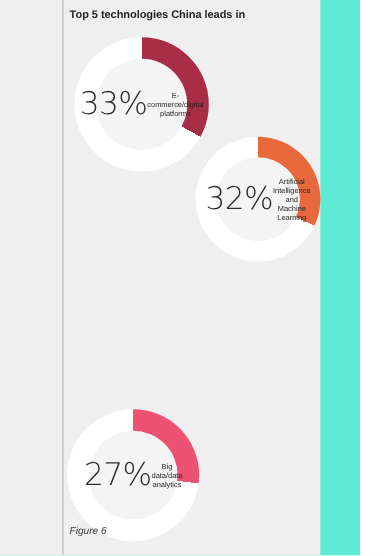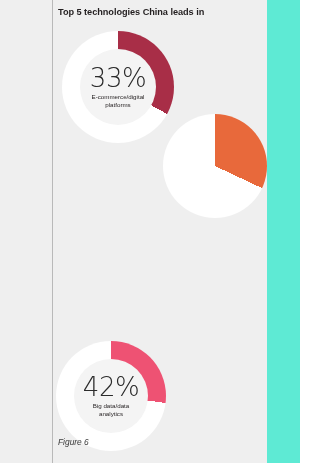--- a/index.html
+++ b/index.html
@@ -64,21 +64,21 @@
     top: 0;
     width: 100%;
     height: 100%;
     border-radius: 50%;
   }
   .donut-hole {
     position: absolute;
     border-radius: 50%;
     background: #f4f4f4;
     display: flex;
-    flex-direction: column;
+    flex-direction: row;
     align-items: center;
     justify-content: center;
     text-align: center;
   }
   .donut-pct {
     font-size: 26px;
     font-weight: 300;
     color: #2b2b2b;
     line-height: 26px;
     letter-spacing: -0.5px;
@@ -109,28 +109,36 @@
       <div class="donut-pct">33%</div>
       <div class="donut-label">
         <div>E-commerce/digital</div>
         <div>platforms</div>
       </div>
     </div>
   </div>
 
   <div class="donut" style="left:163px; top:114px; width:104px; height:104px;">
     <div class="donut-ring" style="background: conic-gradient(rgb(232, 105, 59) 0deg, rgb(232, 105, 59) 115.2deg, rgb(255, 255, 255) 115.2deg, rgb(255, 255, 255) 360deg);"></div>
+    <div class="donut-hole" style="left:17px; top:17px; width:70px; height:70px;">
+      <div class="donut-pct">32%</div>
+      <div class="donut-label">
+        <div>Artificial Intelligence</div>
+        <div>and Machine</div>
+        <div>Learning</div>
+      </div>
+    </div>
   </div>
 
 
 
   <div class="donut" style="left:56px; top:341px; width:110px; height:110px;">
     <div class="donut-ring" style="background: conic-gradient(rgb(238, 82, 115) 0deg, rgb(238, 82, 115) 97.2deg, rgb(255, 255, 255) 97.2deg, rgb(255, 255, 255) 360deg);"></div>
     <div class="donut-hole" style="left:18px; top:18px; width:74px; height:74px;">
-      <div class="donut-pct">42%</div>
+      <div class="donut-pct">27%</div>
       <div class="donut-label">
         <div>Big data/data</div>
         <div>analytics</div>
       </div>
     </div>
   </div>
 
   <div id="figure-caption">Figure 6</div>
 
 </div>

